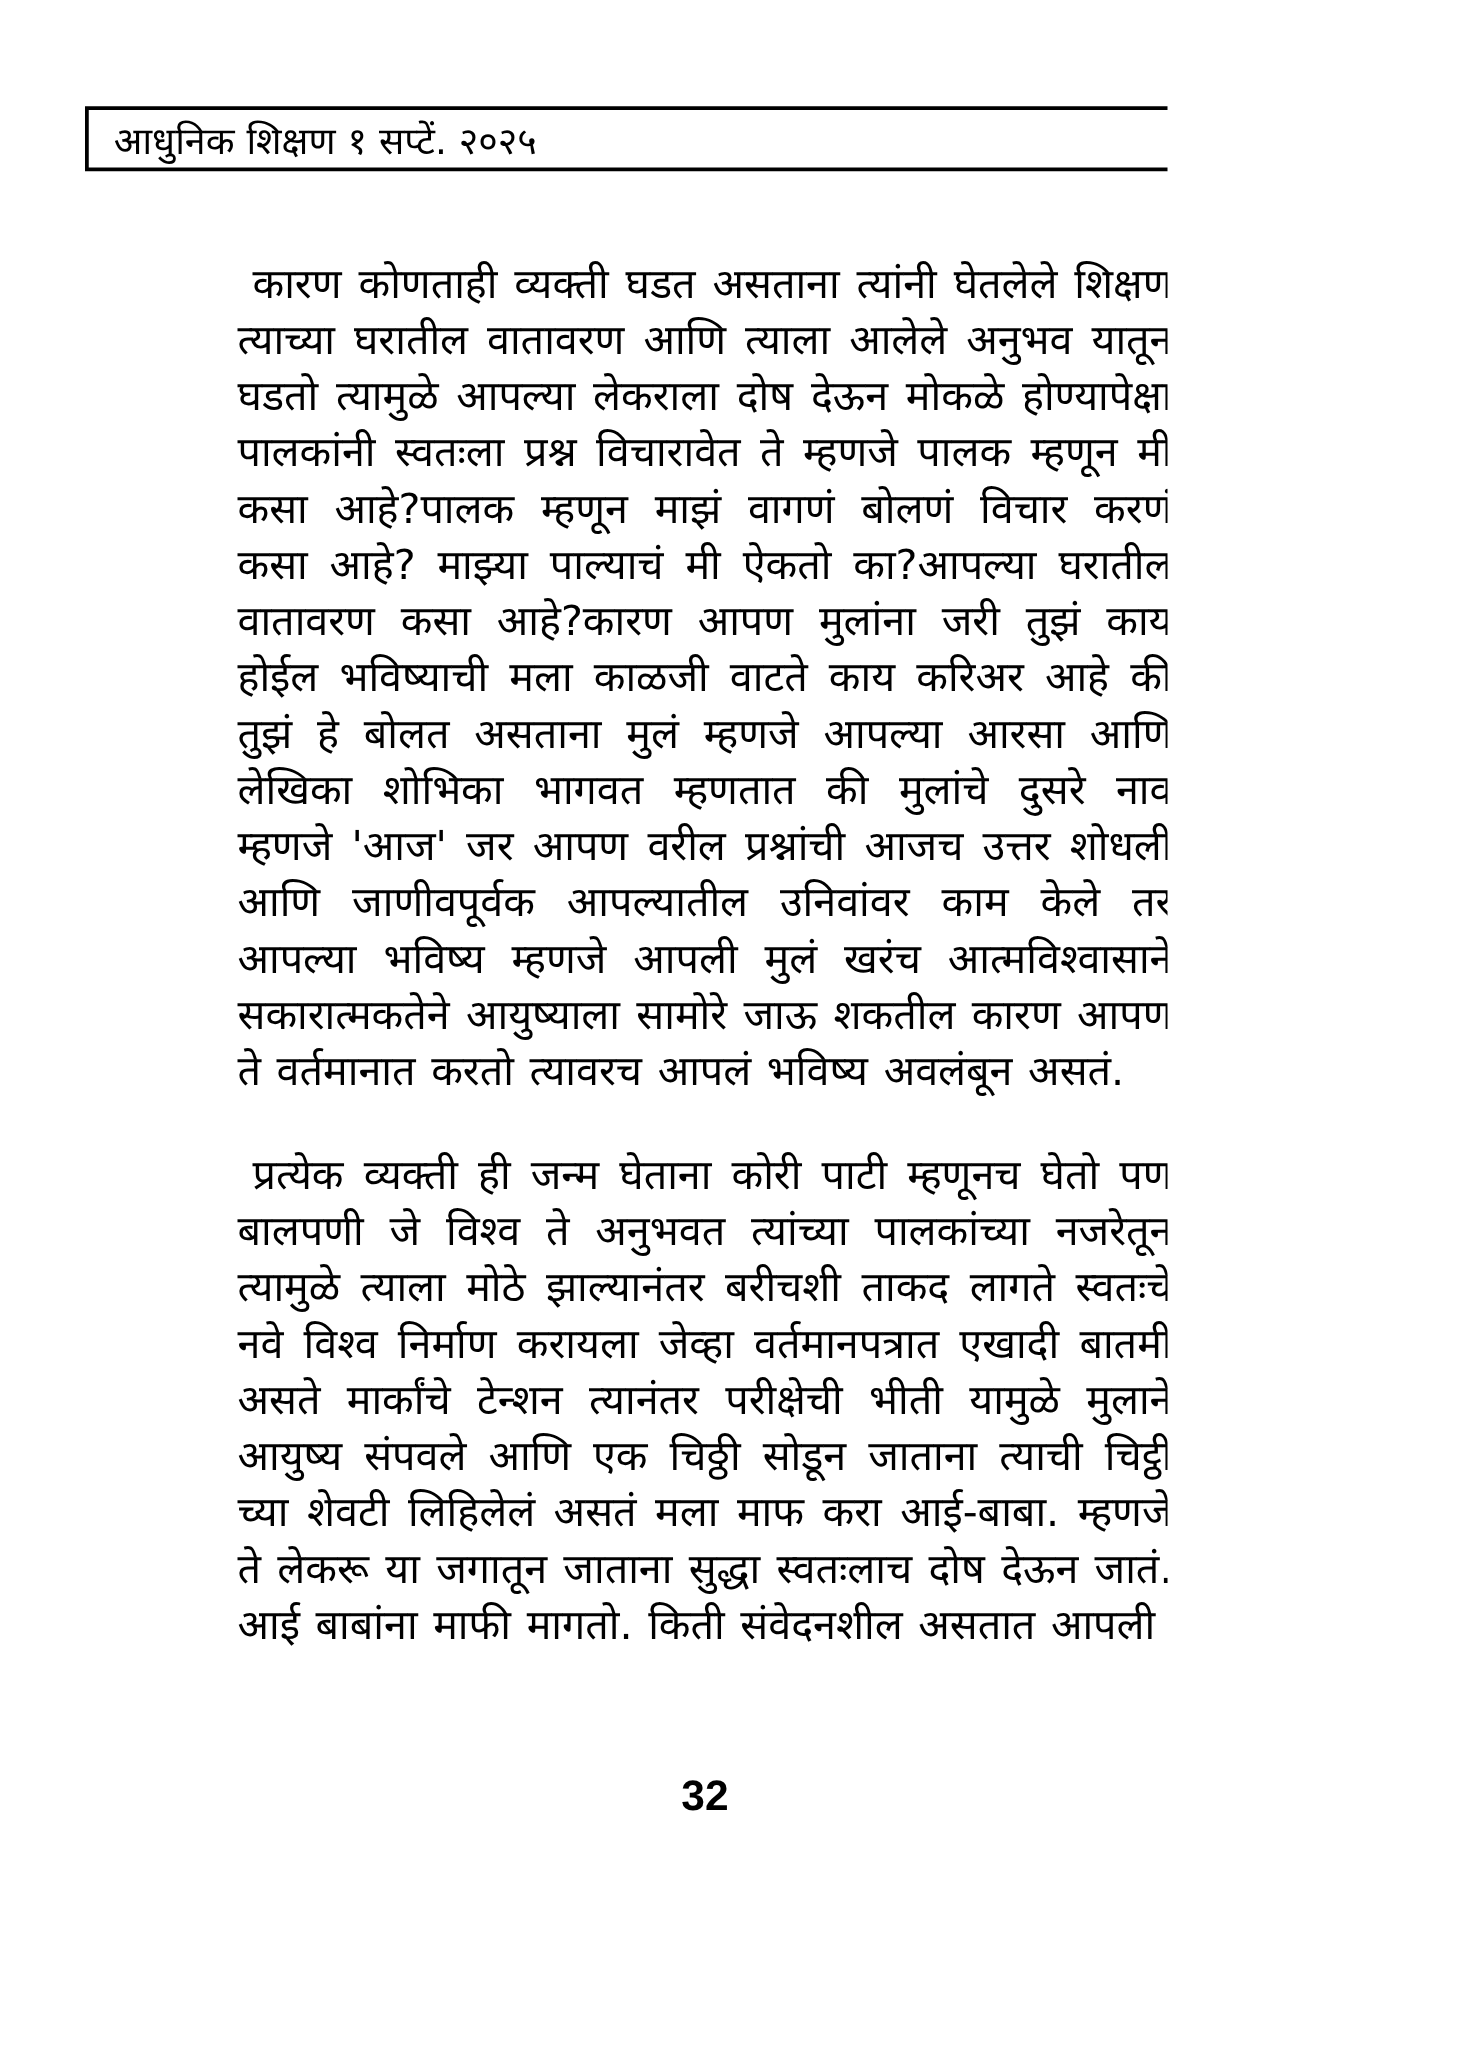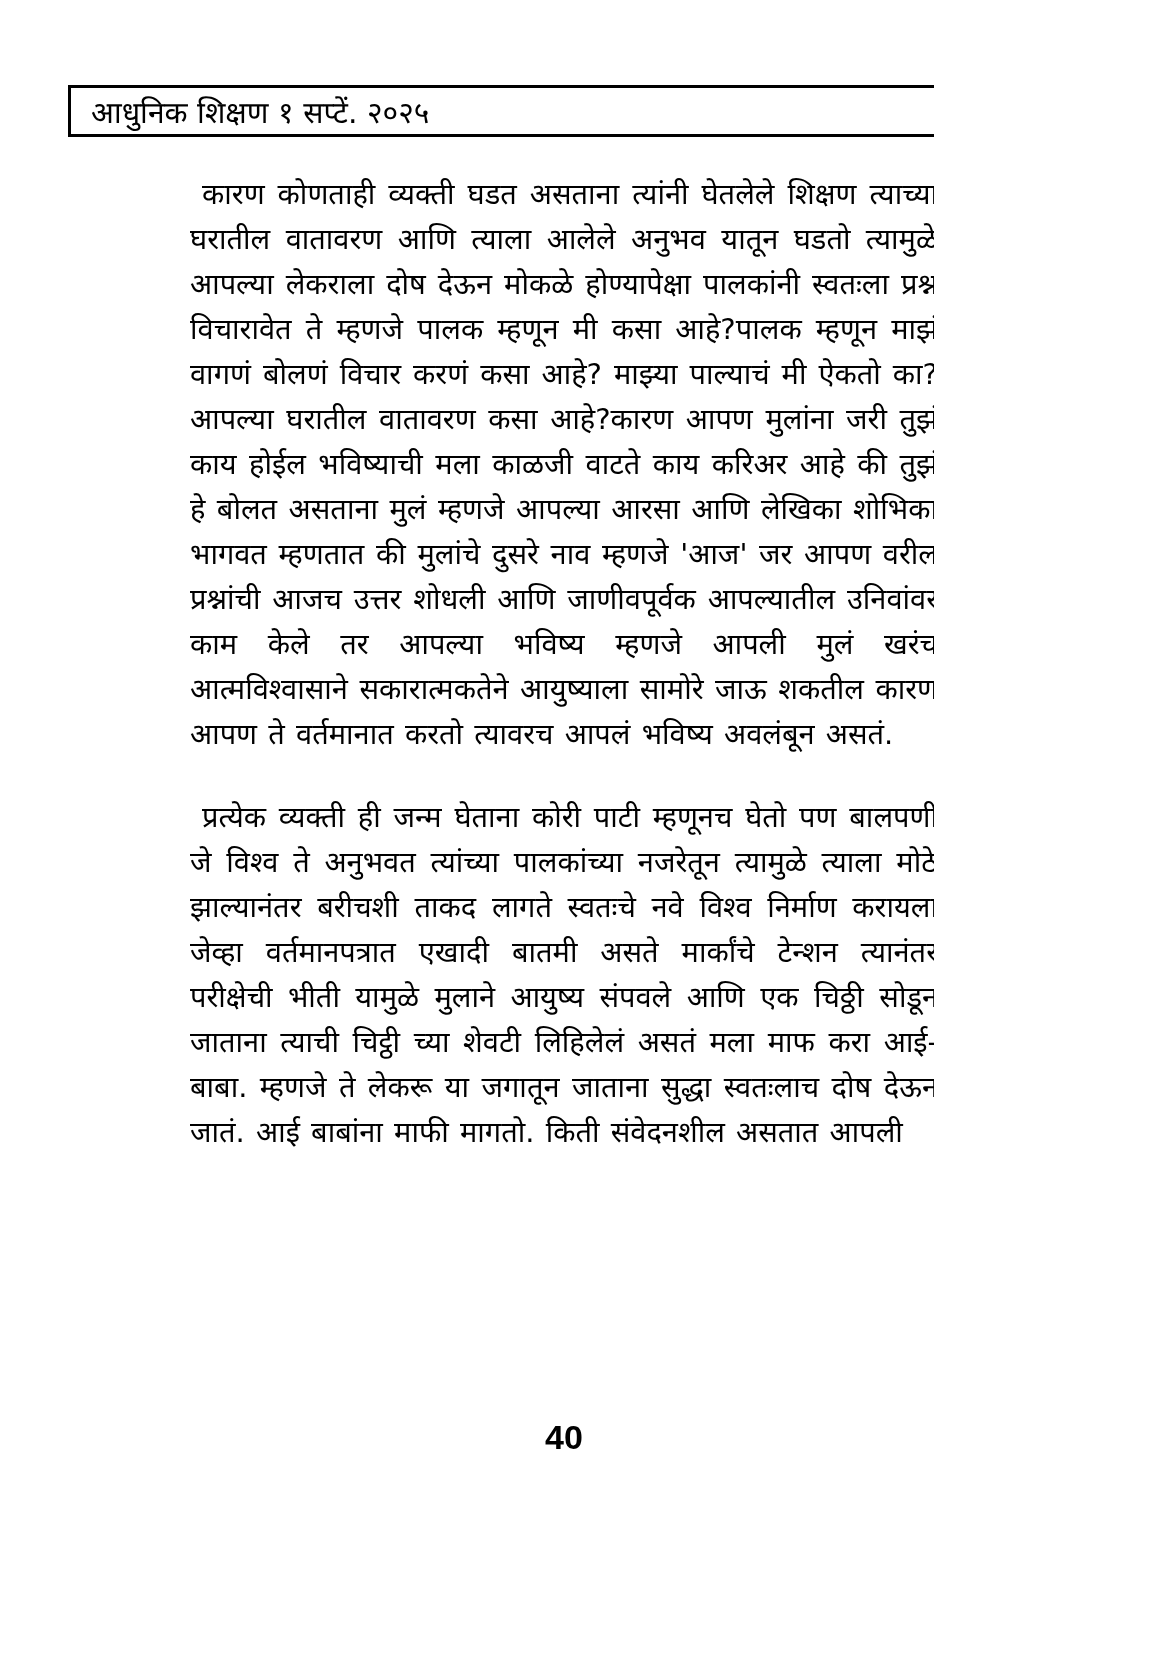--- a/index.html
+++ b/index.html
@@ -41,26 +41,27 @@
     vertical-align: super;
     line-height: 0;
   }
   .content {
     position: absolute;
     left: 190px;
     top: 172px;
     width: 748px;
   }
   .content p {
-    font-size: 29px;
+    font-size: 33px;
     line-height: 45px;
     text-align: justify;
     text-indent: 12px;
     margin-bottom: 38px;
     word-spacing: 2px;
+    margin-top: 32px;
   }
   .page-number {
     position: absolute;
     left: 190px;
     top: 1418px;
     width: 748px;
     text-align: center;
     font-size: 34px;
     font-weight: bold;
     font-family: "Liberation Sans", sans-serif;
@@ -73,15 +74,15 @@
 
   <div class="header-box">
     <span class="header-left">आधुनिक शिक्षण १ सप्टें. २०२५</span>
   </div>
 
   <div class="content">
     <p>कारण कोणताही व्यक्ती घडत असताना त्यांनी घेतलेले शिक्षण त्याच्या घरातील वातावरण आणि त्याला आलेले अनुभव यातून घडतो त्यामुळे आपल्या लेकराला दोष देऊन मोकळे होण्यापेक्षा पालकांनी स्वतःला प्रश्न विचारावेत ते म्हणजे पालक म्हणून मी कसा आहे?पालक म्हणून माझं वागणं बोलणं विचार करणं कसा आहे? माझ्या पाल्याचं मी ऐकतो का?आपल्या घरातील वातावरण कसा आहे?कारण आपण मुलांना जरी तुझं काय होईल भविष्याची मला काळजी वाटते काय करिअर आहे की तुझं हे बोलत असताना मुलं म्हणजे आपल्या आरसा आणि लेखिका शोभिका भागवत म्हणतात की मुलांचे दुसरे नाव म्हणजे 'आज' जर आपण वरील प्रश्नांची आजच उत्तर शोधली आणि जाणीवपूर्वक आपल्यातील उनिवांवर काम केले तर आपल्या भविष्य म्हणजे आपली मुलं खरंच आत्मविश्वासाने सकारात्मकतेने आयुष्याला सामोरे जाऊ शकतील कारण आपण ते वर्तमानात करतो त्यावरच आपलं भविष्य अवलंबून असतं.</p>
     <p>प्रत्येक व्यक्ती ही जन्म घेताना कोरी पाटी  म्हणूनच घेतो पण बालपणी जे विश्व ते अनुभवत त्यांच्या पालकांच्या नजरेतून त्यामुळे त्याला मोठे झाल्यानंतर बरीचशी ताकद  लागते स्वतःचे नवे विश्व निर्माण करायला जेव्हा वर्तमानपत्रात एखादी बातमी असते मार्कांचे टेन्शन त्यानंतर परीक्षेची भीती यामुळे मुलाने आयुष्य संपवले आणि एक चिठ्ठी सोडून जाताना त्याची चिट्ठी च्या शेवटी लिहिलेलं असतं मला माफ करा आई-बाबा. म्हणजे ते लेकरू या जगातून जाताना सुद्धा स्वतःलाच दोष देऊन जातं. आई बाबांना माफी मागतो. किती संवेदनशील असतात आपली</p>
   </div>
 
-  <div class="page-number">40</div>
+  <div class="page-number">32</div>
 
 </div>
 
 </body></html>

